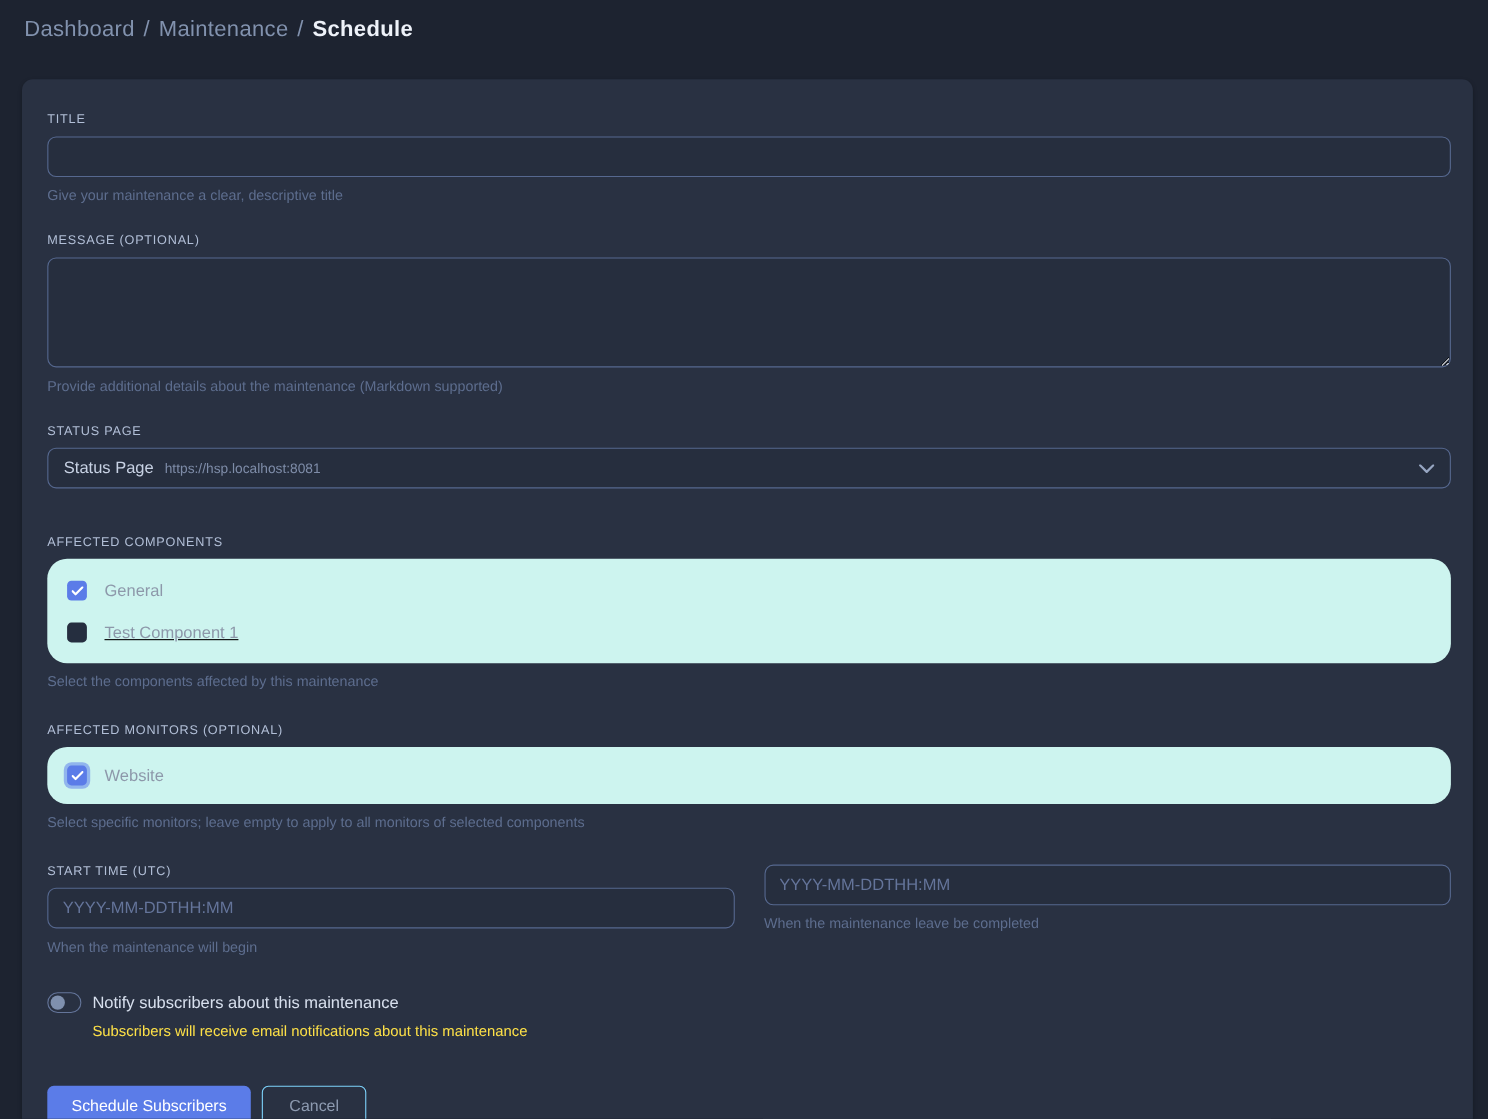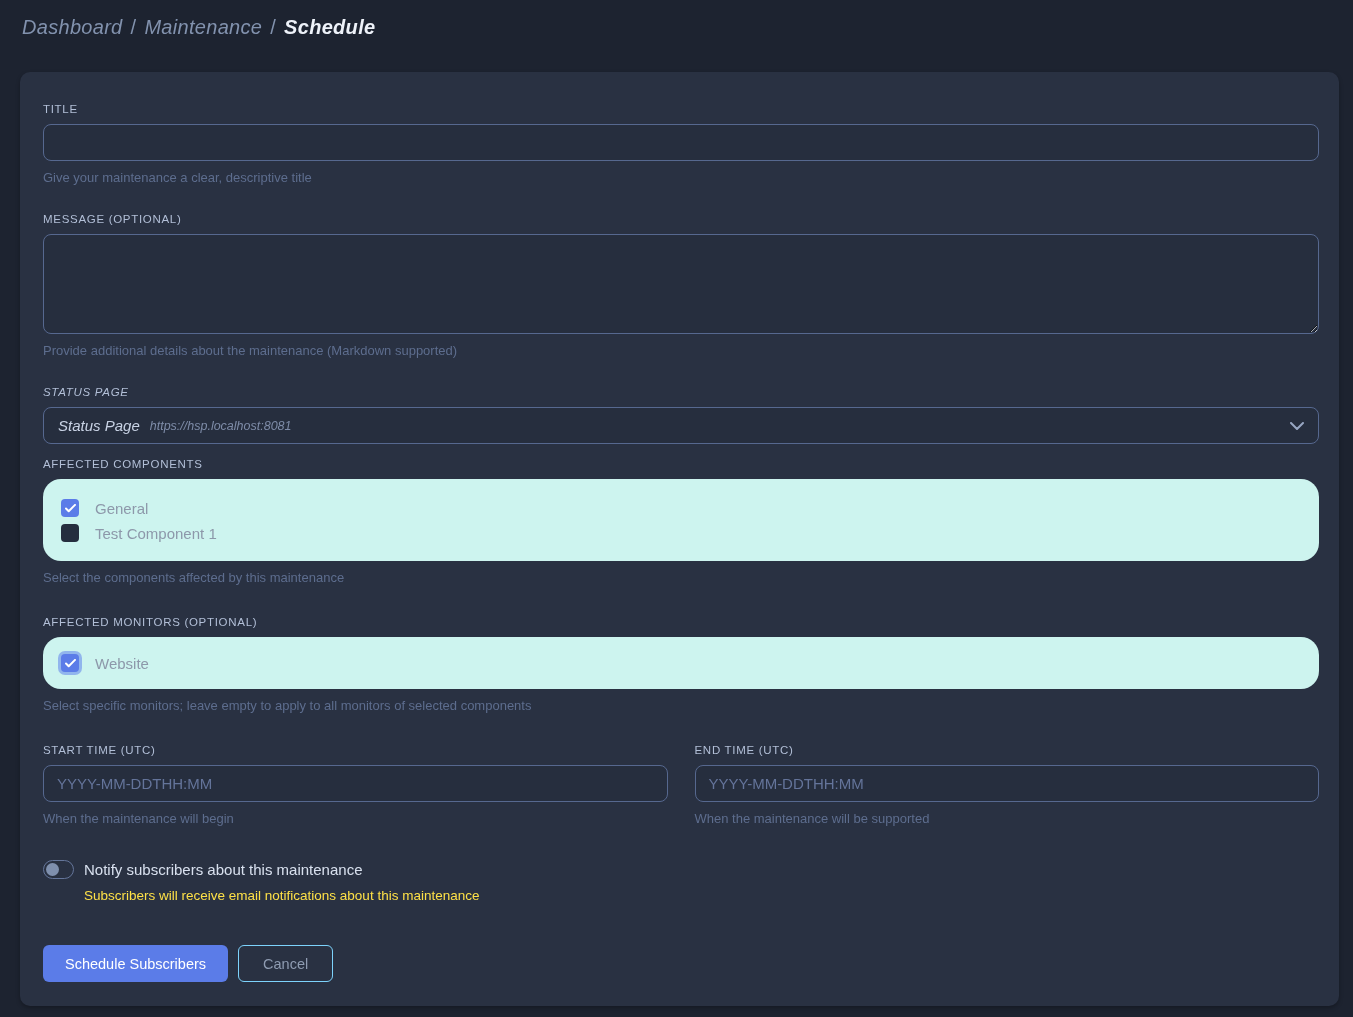--- a/index.html
+++ b/index.html
@@ -6,21 +6,21 @@
   html, body {
     width: 1353px; height: 1017px;
     background: #1d2330;
     font-family: "Liberation Sans", sans-serif;
     overflow: hidden;
   }
 
   
   .topbar { padding: 13px 22px 0 22px; height: 42px; }
   .breadcrumb { font-size: 20px; letter-spacing: 0.3px; color: #8292ae; line-height: 28px; }
-  .breadcrumb .crumb { color: #8292ae; text-decoration: none; cursor: pointer; font-style: italic; }
+  .breadcrumb .crumb { color: #8292ae; text-decoration: none; cursor: pointer; }
   .breadcrumb .sep { color: #8292ae; margin: 0 8px; }
   .breadcrumb .crumb.current { color: #eef2f9; font-weight: 700; margin-top: 33px; }
 
   
   .panel {
     margin: 30px 14px 0 20px;
     width: 1319px; min-height: 931px;
     background: #293142;
     border-radius: 10px;
     padding: 31px 20px 24px 23px;
@@ -71,21 +71,21 @@
   .select-url { font-size: 12.5px; color: #7e8ca8; margin-left: 10px; }
   .select-chevron { position: absolute; right: 14px; top: 50%; transform: translateY(-50%); width: 14px; height: 8px; display: block; }
 
   
   .choice-box {
     background: #cdf4ef;
     border-radius: 18px;
     padding: 17px 18px 16px 18px;
   }
   .choice-row { display: flex; align-items: center; min-height: 24px; cursor: pointer; }
-  .choice-row + .choice-row { margin-top: 1px; }
+  .choice-row + .choice-row { margin-top: 14px; text-decoration: underline; }
   .checkbox {
     width: 18px; height: 18px;
     border-radius: 4px;
     background: #252e3f;
     margin-right: 16px;
     flex: 0 0 18px;
     display: flex; align-items: center; justify-content: center;
   }
   .checkbox svg { display: none; width: 11px; height: 9px; }
   .checkbox.checked { background: #5b7ce8; }
@@ -155,21 +155,21 @@
     <input class="text-input" type="text" value="" style="">
     <div class="helper">Give your maintenance a clear, descriptive title</div>
   </div>
 
   <div class="section">
     <label class="field-label">MESSAGE (OPTIONAL)</label>
     <textarea class="textarea" value="" style=""></textarea>
     <div class="helper">Provide additional details about the maintenance (Markdown supported)</div>
   </div>
 
-  <div class="section" style="margin-bottom:14px;font-style:italic;">
+  <div class="section" style="margin-bottom:43px;">
     <label class="field-label">STATUS PAGE</label>
     <div class="select-box">
       <span class="select-name">Status Page</span>
       <span class="select-url">https://hsp.localhost:8081</span>
       <svg class="select-chevron" viewBox="0 0 14 8">
         <path d="M1 1l6 6 6-6" stroke="#97a6c2" stroke-width="2" fill="none" stroke-linecap="round" stroke-linejoin="round"></path>
       </svg>
     </div>
   </div>
 
@@ -209,23 +209,22 @@
     <div class="helper">Select specific monitors; leave empty to apply to all monitors of selected components</div>
   </div>
 
   <div class="time-grid">
     <div>
       <label class="field-label">START TIME (UTC)</label>
       <input class="text-input" type="text" placeholder="YYYY-MM-DDTHH:MM" style="">
       <div class="helper">When the maintenance will begin</div>
     </div>
     <div>
-      <label class="field-label">END TIME (UTC)</label>
       <input class="text-input" type="text" placeholder="YYYY-MM-DDTHH:MM" style="">
-      <div class="helper">When the maintenance will be supported</div>
+      <div class="helper">When the maintenance leave be completed</div>
     </div>
   </div>
 
   <div class="toggle-section">
     <div class="toggle-row">
       <span class="toggle">
         <span class="toggle-knob"></span>
       </span>
       <span class="toggle-label">Notify subscribers about this maintenance</span>
     </div>

